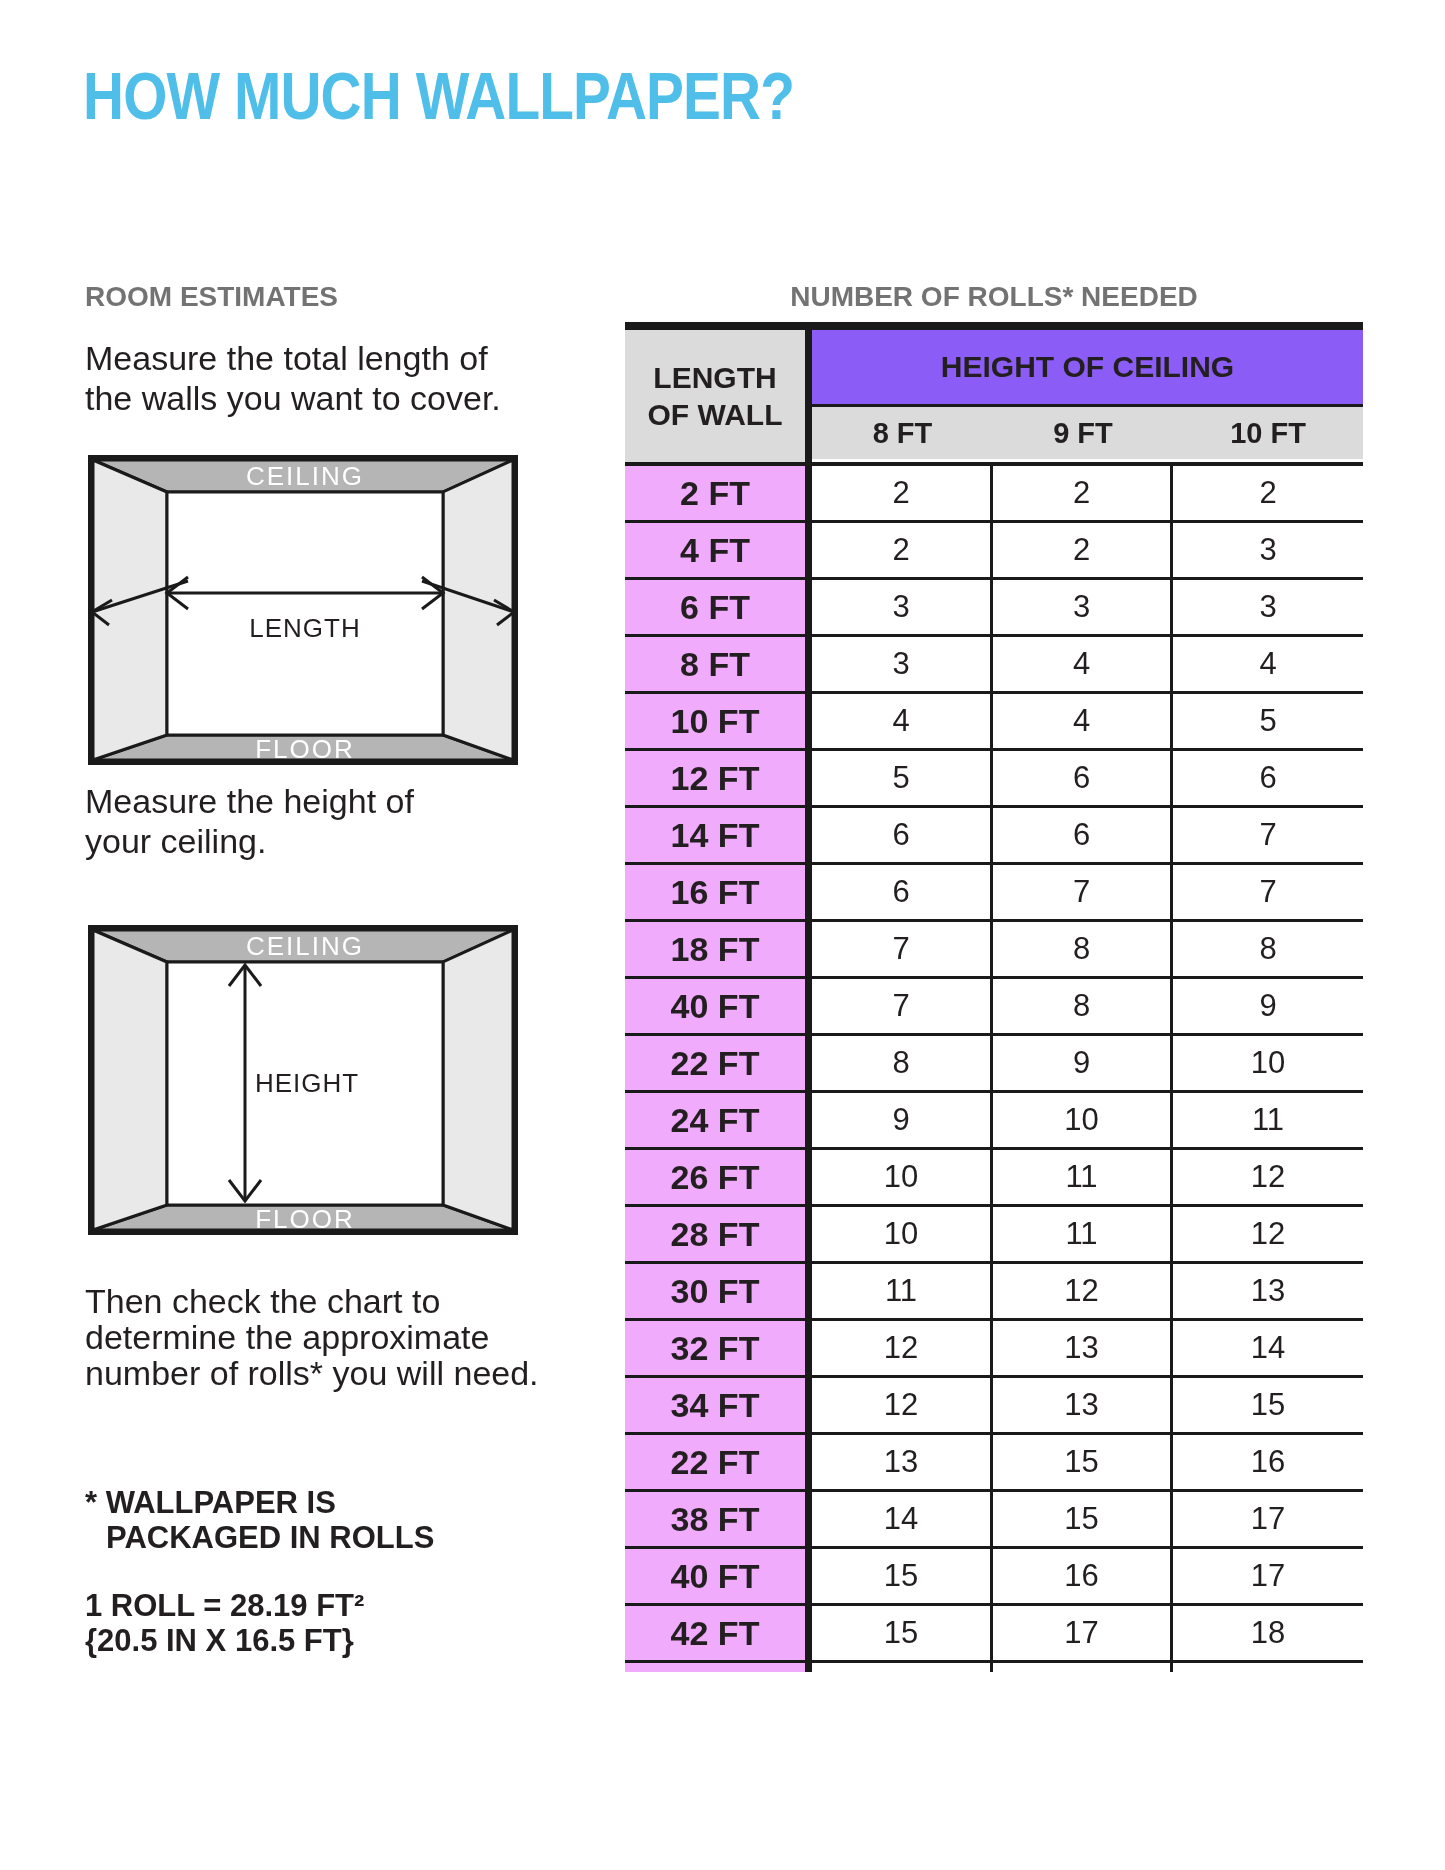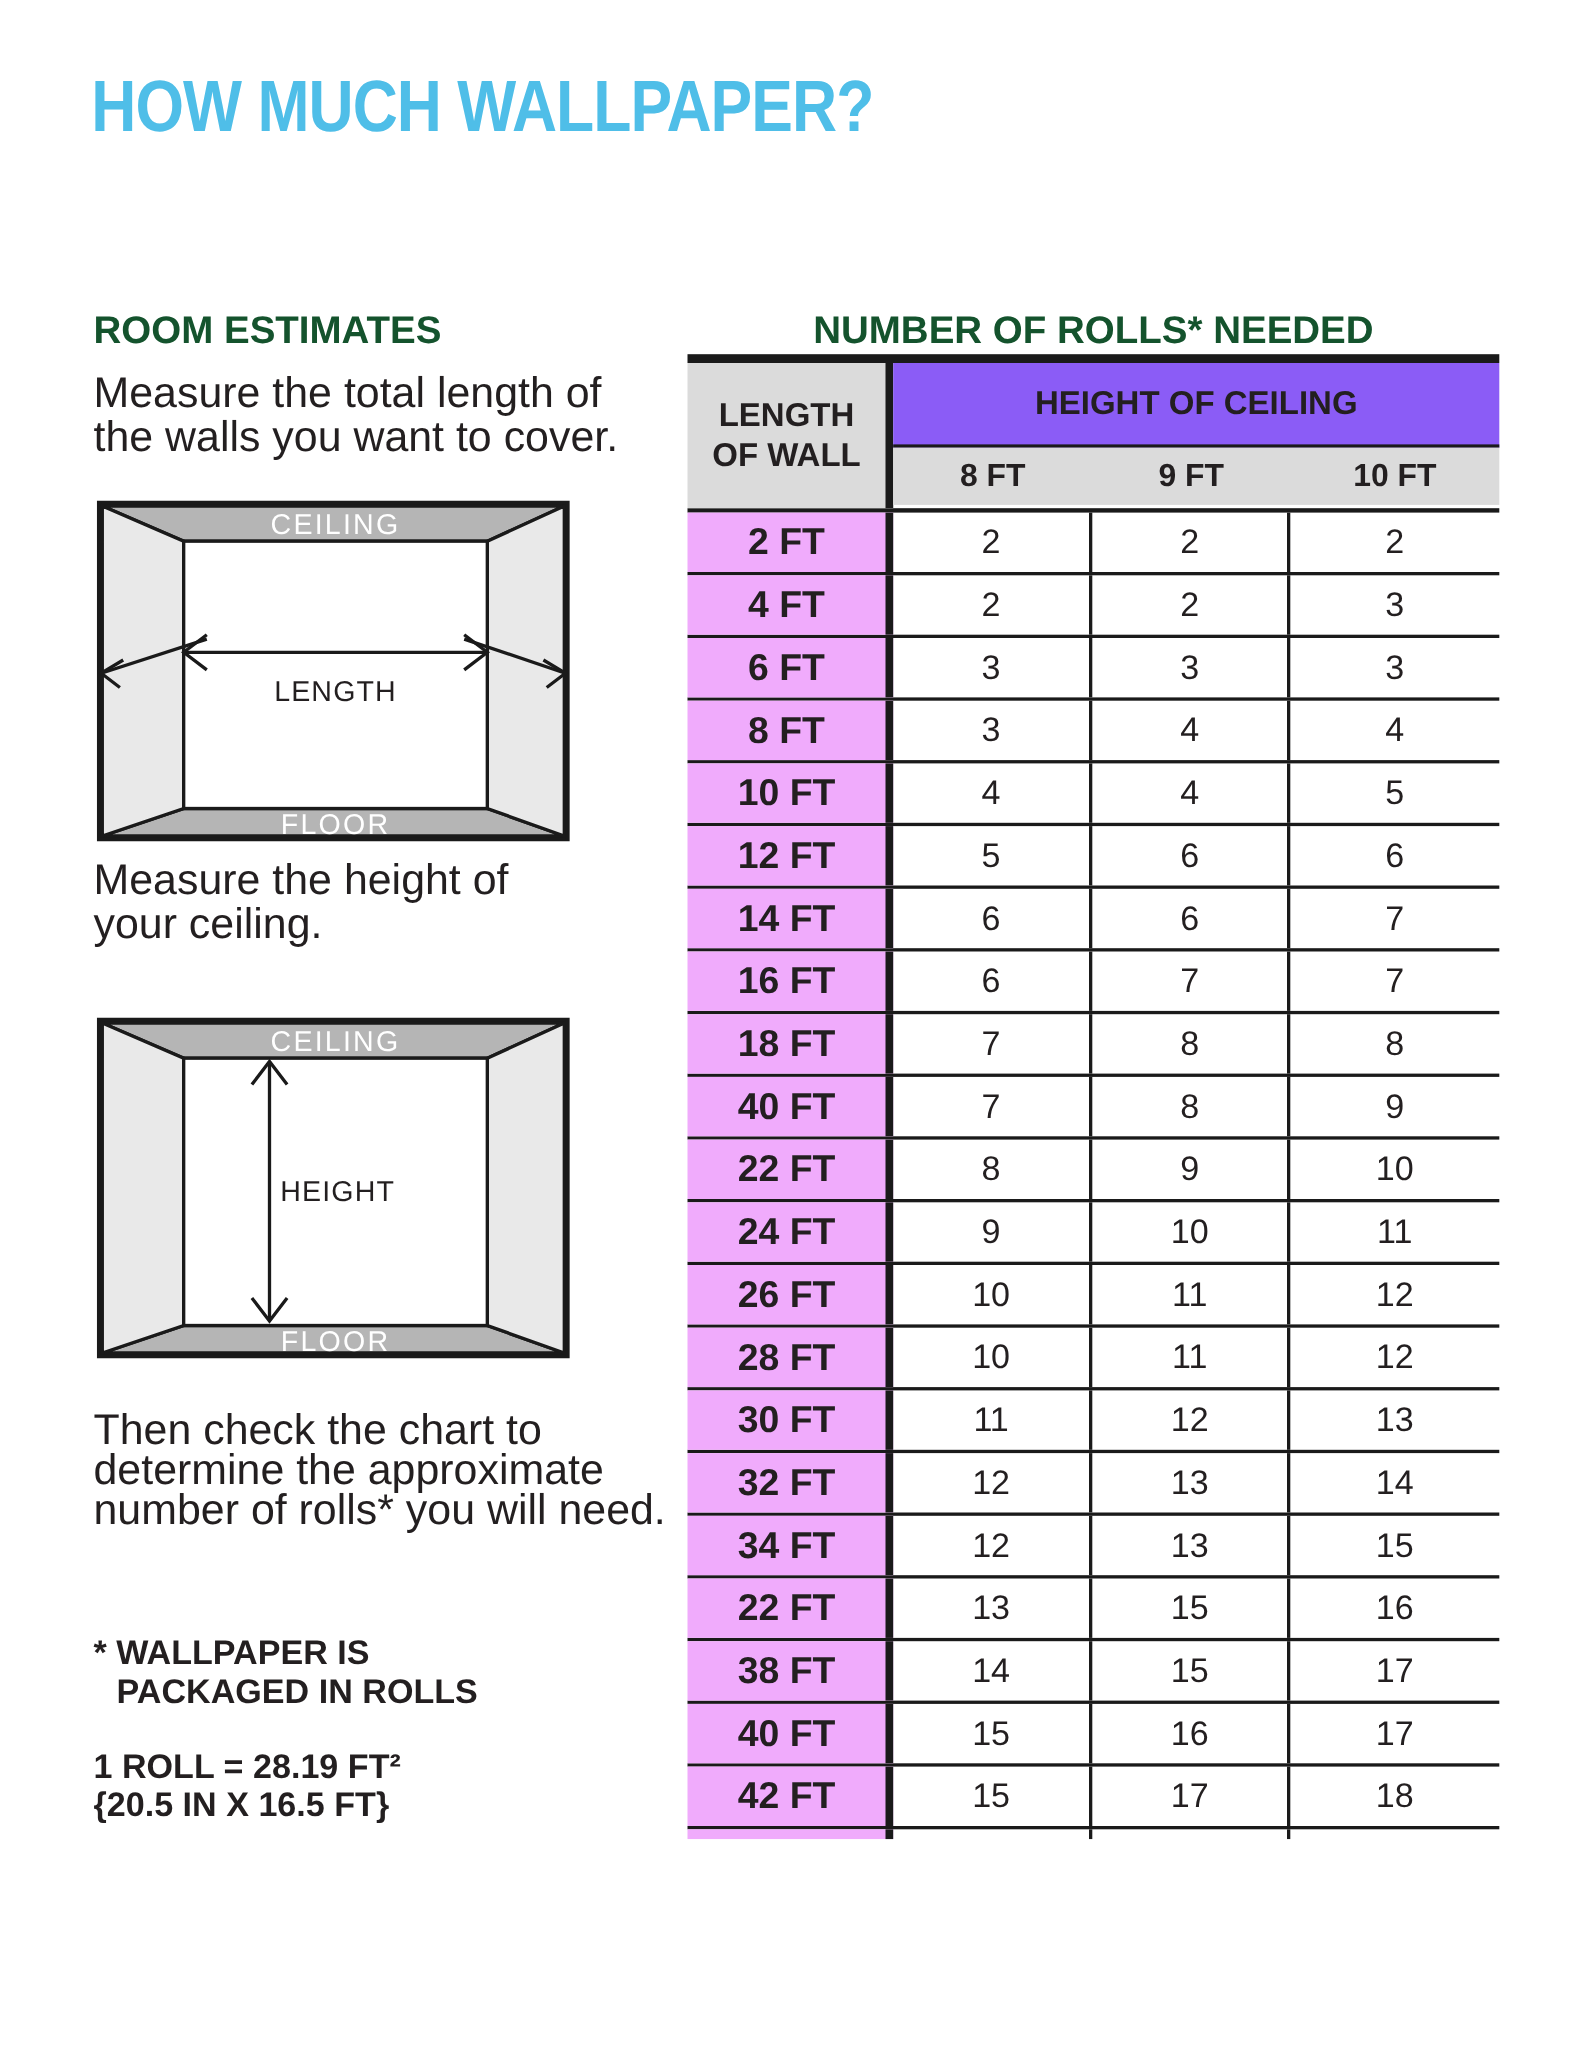--- a/index.html
+++ b/index.html
@@ -8,27 +8,27 @@
     font-family:"Liberation Sans","DejaVu Sans",sans-serif;color:#231F20;text-decoration:underline;
   }
   .abs{position:absolute;}
 
   
   .main-title{
     left:83px;top:58px;font-size:66px;font-weight:bold;color:#4FBEE8;
     letter-spacing:-1px;transform:scaleX(.86);transform-origin:left top;white-space:nowrap;
   }
   .section-heading{
-    font-size:35px;font-weight:bold;color:#14532d;letter-spacing:0;white-space:nowrap;
+    font-size:28px;font-weight:bold;color:#737373;letter-spacing:0;white-space:nowrap;
   }
   .room-heading{left:85px;top:281px;}
   .table-heading{left:625px;top:281px;width:738px;text-align:center;}
 
   
-  .para{font-size:39px;line-height:40px;white-space:pre-line;}
+  .para{font-size:34px;line-height:40px;white-space:pre-line;}
   .para3{line-height:36px;}
   .foot{font-size:31px;font-weight:bold;line-height:35px;white-space:nowrap;}
   .foot .indent{padding-left:21px;}
 
   
   .diagram{width:430px;height:310px;}
 
   
   .tbl{left:625px;top:322px;width:738px;}
   .bar{background:#1A1A1A;width:738px;}

